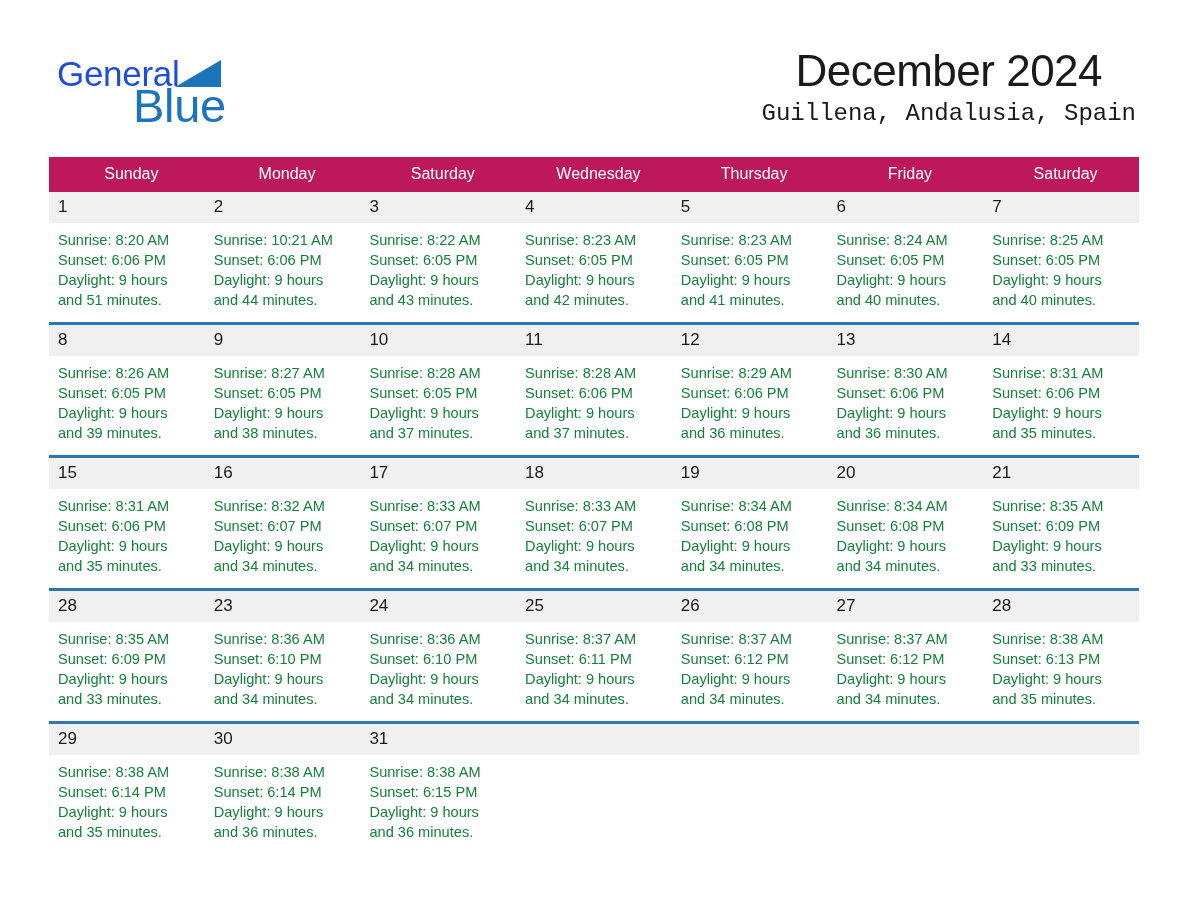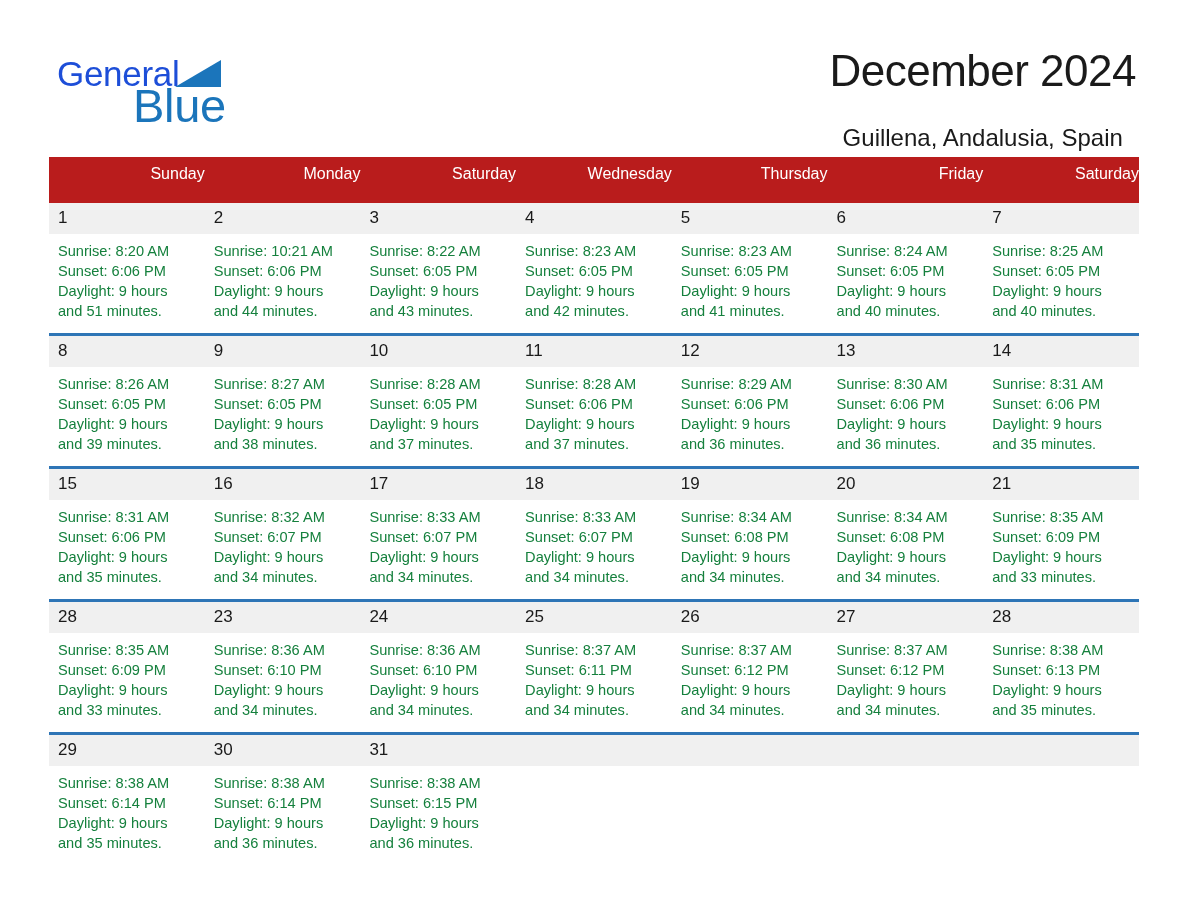--- a/index.html
+++ b/index.html
@@ -89,42 +89,43 @@
     color: #1a1a1a;
     line-height: 54px;
     letter-spacing: -0.5px;
     white-space: nowrap;
   }
   .cal-subtitle {
     font-size: 24px;
     font-weight: 400;
     color: #1a1a1a;
     line-height: 32px;
-    margin-top: 24px;
+    margin-top: 0;
     white-space: nowrap;
+    font-family: Liberation Mono, monospace;
   }
 
   
   .calendar {
     position: absolute;
     left: 49px;
     top: 157px;
     width: 1090px;
     border-collapse: collapse;
     table-layout: fixed;
   }
   .calendar col { width: 155.71px; }
 
   thead th {
-    background: #b91c1c;
+    background: #be185d;
     color: #ffffff;
     font-size: 16px;
     font-weight: 400;
-    text-align: right;
-    padding: 7px 0 19px 9px;
+    text-align: center;
+    padding: 7px 0 8px 9px;
     height: 20px;
     border: none;
   }
 
   tbody tr.week-row > td {
     border-top: 3px solid #2e75b6;
     padding: 0;
     vertical-align: top;
     height: 130px;
     background: #ffffff;

